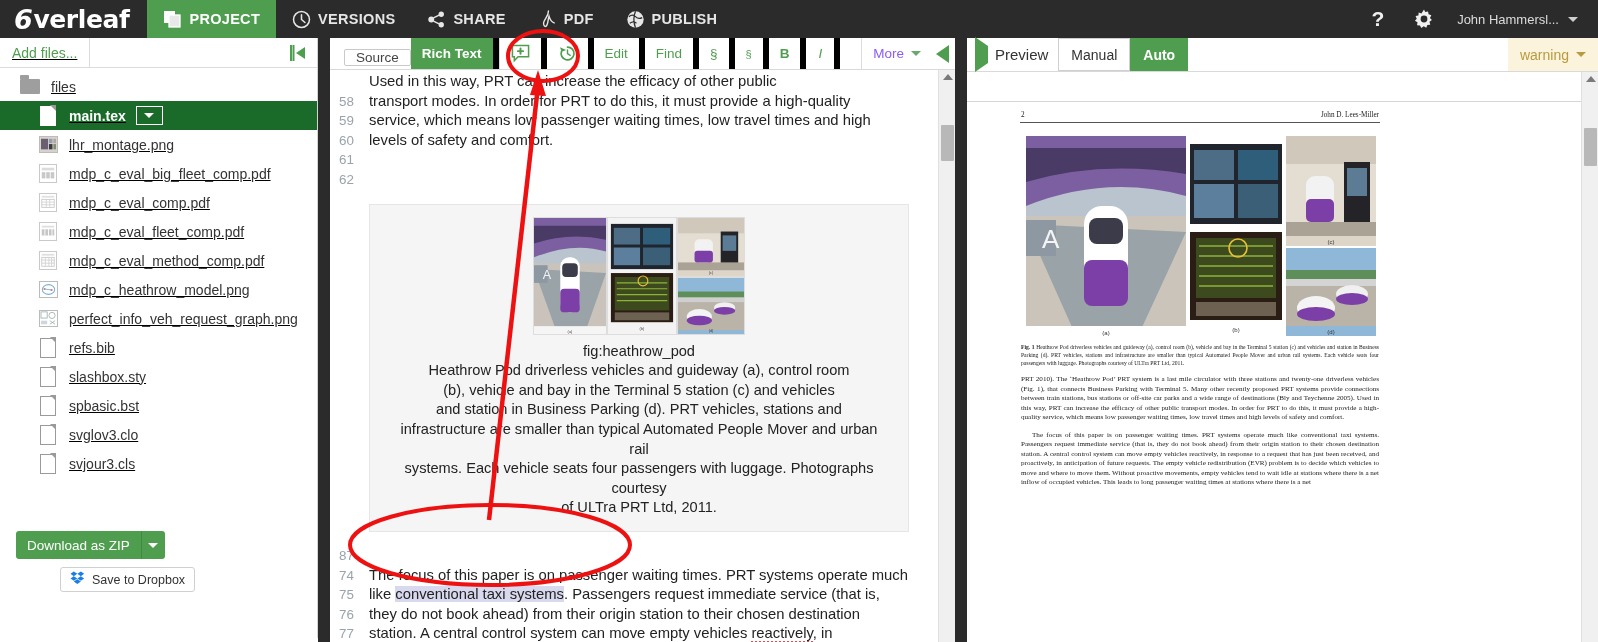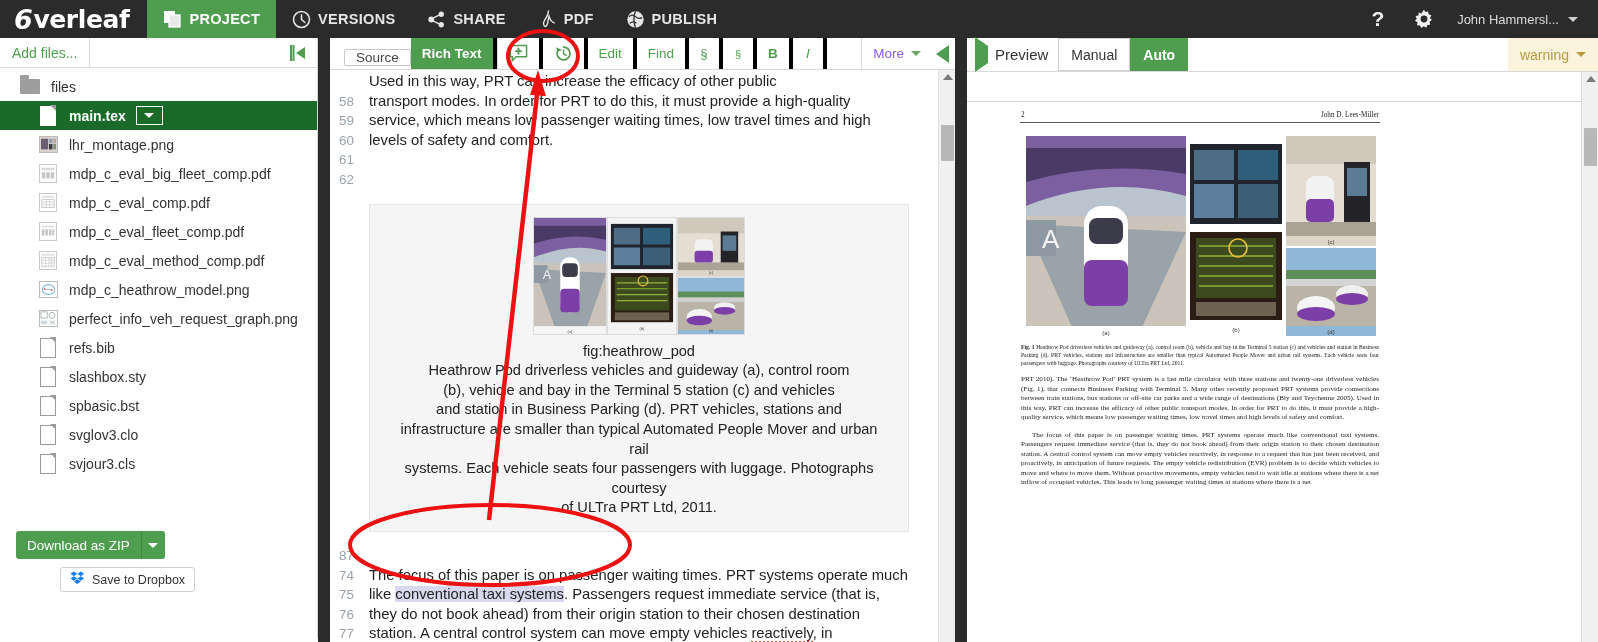--- a/index.html
+++ b/index.html
@@ -45,21 +45,21 @@
   }
   .caret-d {
     width: 0; height: 0; border-left: 5px solid transparent;
     border-right: 5px solid transparent; border-top: 5px solid #cfcfcf;
     margin-left: 9px;
   }
 
   
   .leftpanel {
     position: absolute; top: 38px; left: 0; width: 318px; height: 600px;
-    background: #fff; border-right: 1px solid #d4d4d4;
+    background: #fff; border-right: 1px solid #d4d4d4; text-decoration: underline;
   }
   .addfiles-bar {
     height: 30px; display: flex; align-items: stretch;
     border-bottom: 1px solid #dcdcdc; background: #fff;
   }
   .addfiles-btn {
     padding: 0 12px; display: flex; align-items: center;
     color: #4f9e4f; font-size: 14px; border-right: 1px solid #dcdcdc;
     cursor: pointer;
   }
@@ -145,21 +145,21 @@
     background: #fff;
   }
   .ed-toolbar {
     height: 32px; display: flex; align-items: stretch;
     background: #fff; border-bottom: 1px solid #d9d9d9;
   }
   .tb-group { display: flex; align-items: stretch; border-right: 1px solid #dcdcdc; }
   .tb-btn {
     display: flex; align-items: center; justify-content: center;
     min-width: 34px; padding: 0 11px; font-size: 13.5px;
-    color: #4f9e4f; cursor: pointer; border-right: 4px solid #000000;
+    color: #4f9e4f; cursor: pointer; border-right: 6px solid #000000;
   }
   .tb-btn.plain { color: #444; background: #fff; }
   .tb-btn.sel { background: #4f9e4f; color: #fff; font-weight: bold; }
   .tb-btn.bold { font-weight: bold; }
   .tb-btn.ital { font-style: italic; }
   .tb-btn.sm { font-size: 11px; }
   .tb-spacer { flex: 1; border-right: 1px solid #dcdcdc; }
   .tb-more {
     display: flex; align-items: center; gap: 7px; padding: 0 11px;
     color: #8b5cf6; font-size: 13.5px; cursor: pointer;

